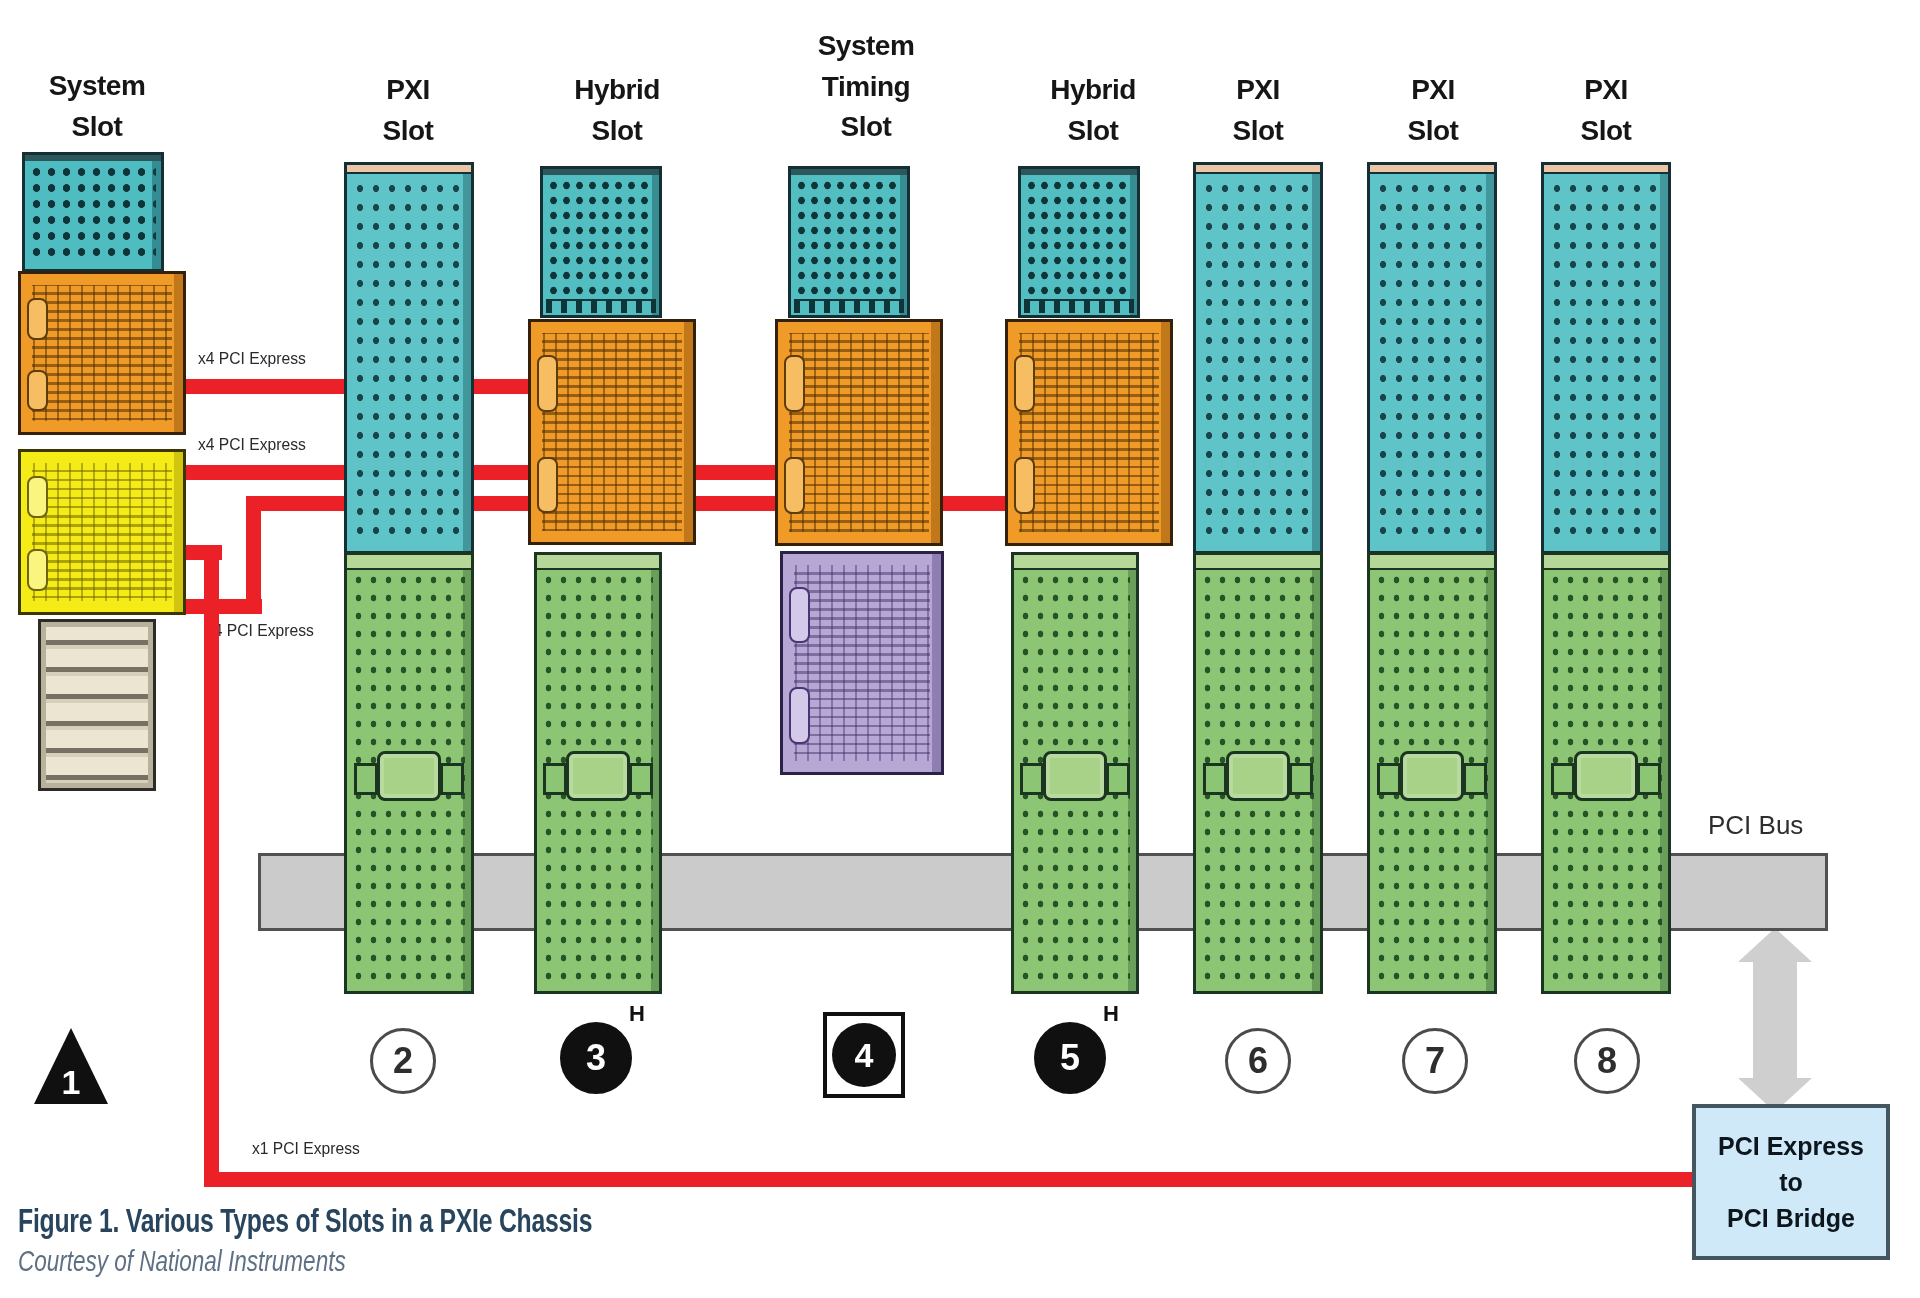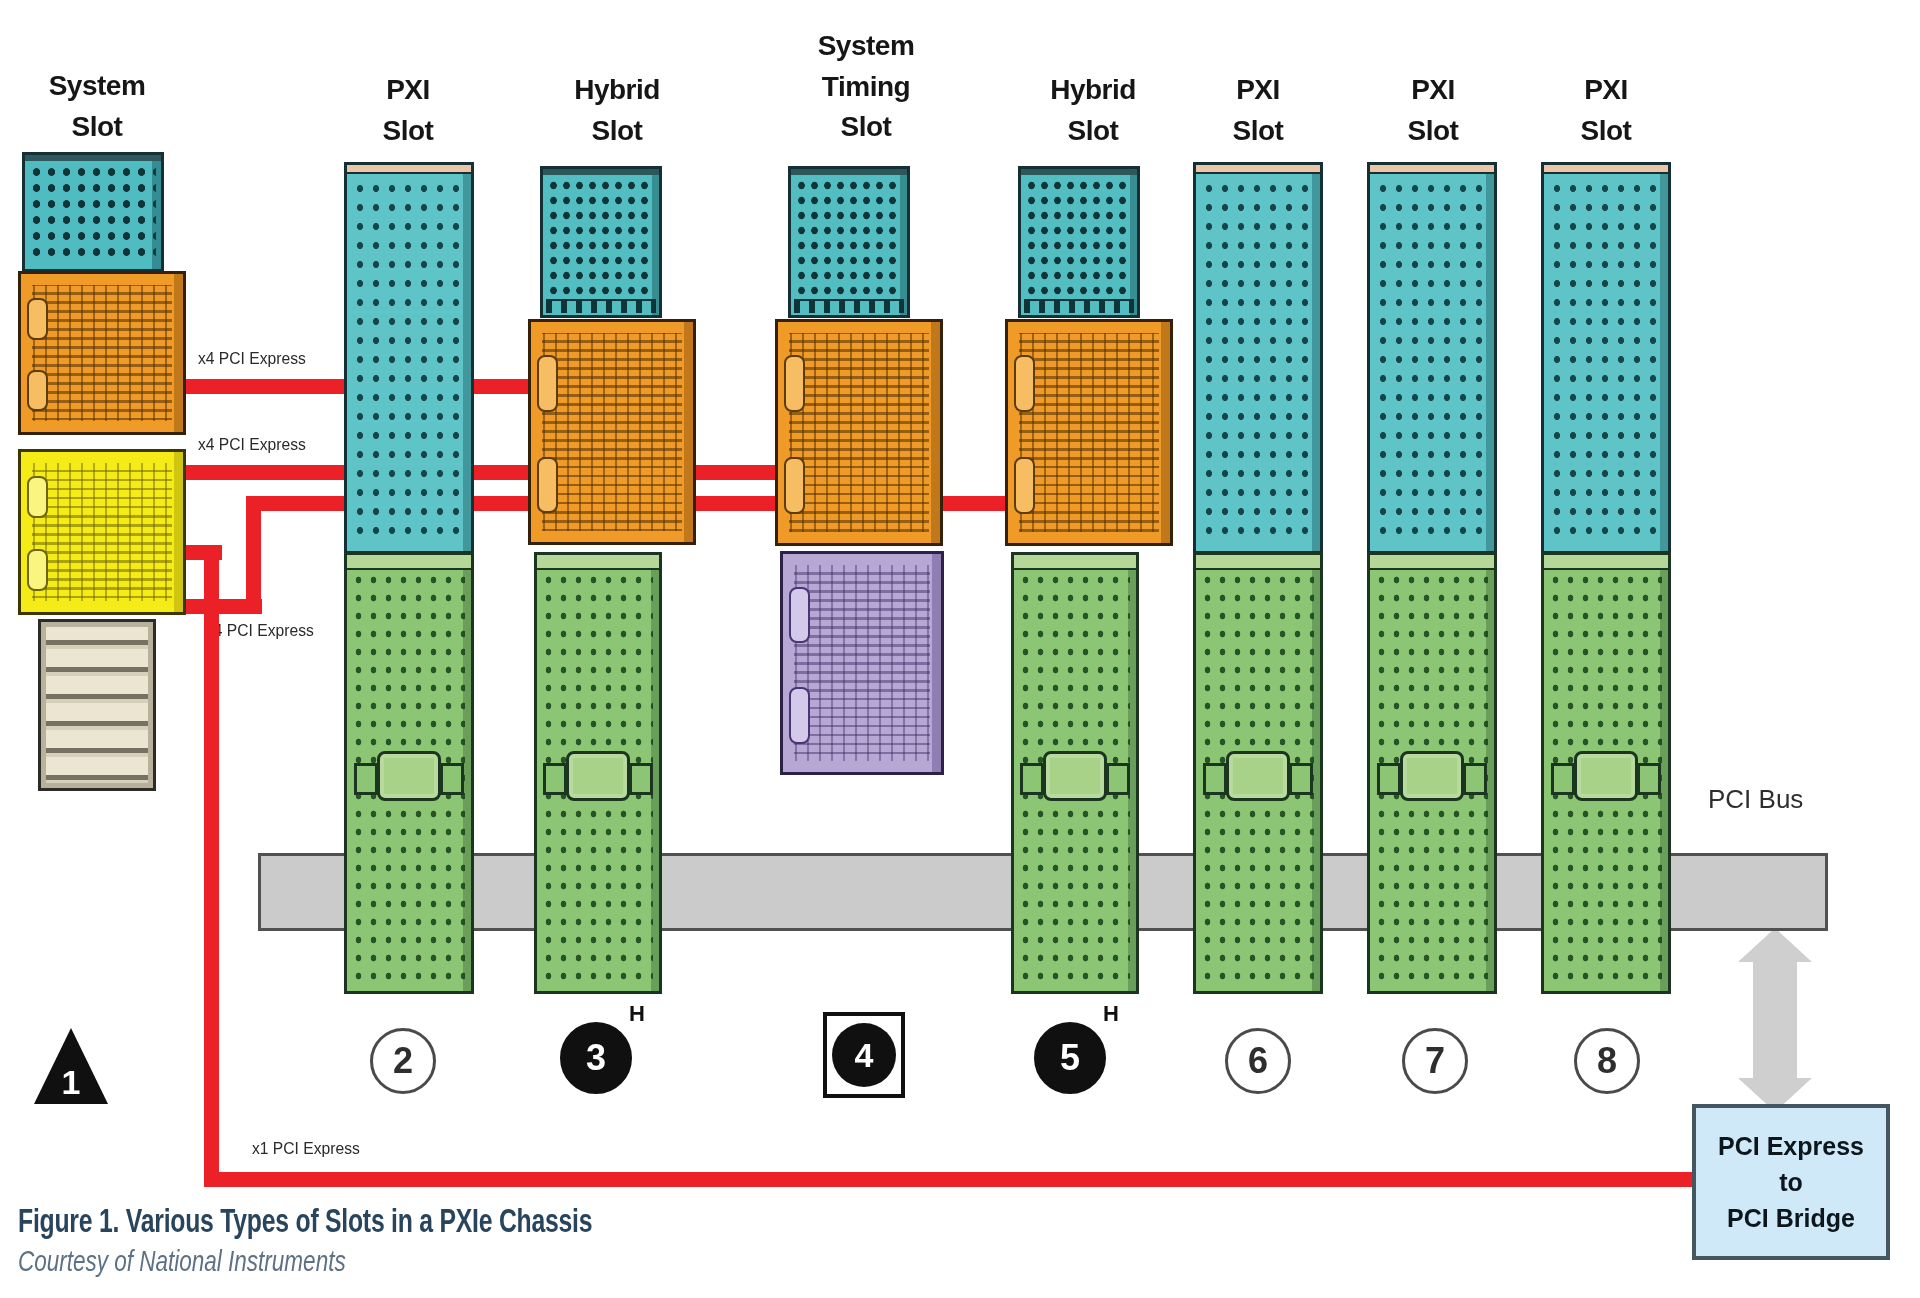--- a/index.html
+++ b/index.html
@@ -182,21 +182,21 @@
   <div class="link-v" style="left:246px;top:496px;height:118px"></div>
   <div class="link-h" style="left:246px;top:496px;width:772px"></div>
   <div class="link-lbl" style="left:206px;top:621px">x4 PCI Express</div>
 
   <div class="link-h" style="left:182px;top:545px;width:40px"></div>
   <div class="link-v" style="left:204px;top:545px;height:642px"></div>
   <div class="link-h" style="left:204px;top:1172px;width:1490px"></div>
   <div class="link-lbl" style="left:252px;top:1139px">x1 PCI Express</div>
 
   <div class="bus-bar" style="left:258px;top:853px;width:1570px;height:78px"></div>
-  <div class="bus-lbl" style="left:1708px;top:784px">PCI Bus</div>
+  <div class="bus-lbl" style="left:1708px;top:810px">PCI Bus</div>
 
   <div class="conn teal-dense" style="left:22px;top:152px;width:142px;height:120px"></div>
   <div class="conn orange-conn" style="left:18px;top:271px;width:168px;height:164px"></div>
   <div class="conn yellow-conn" style="left:18px;top:449px;width:168px;height:166px"></div>
   <div class="beige-conn" style="left:38px;top:619px;width:118px;height:172px"></div>
 
   <div class="conn teal-tall" style="left:344px;top:162px;width:130px;height:392px"></div>
   <div class="conn green-col" style="left:344px;top:552px;width:130px;height:442px">
     <div class="green-module"></div>
   </div>

